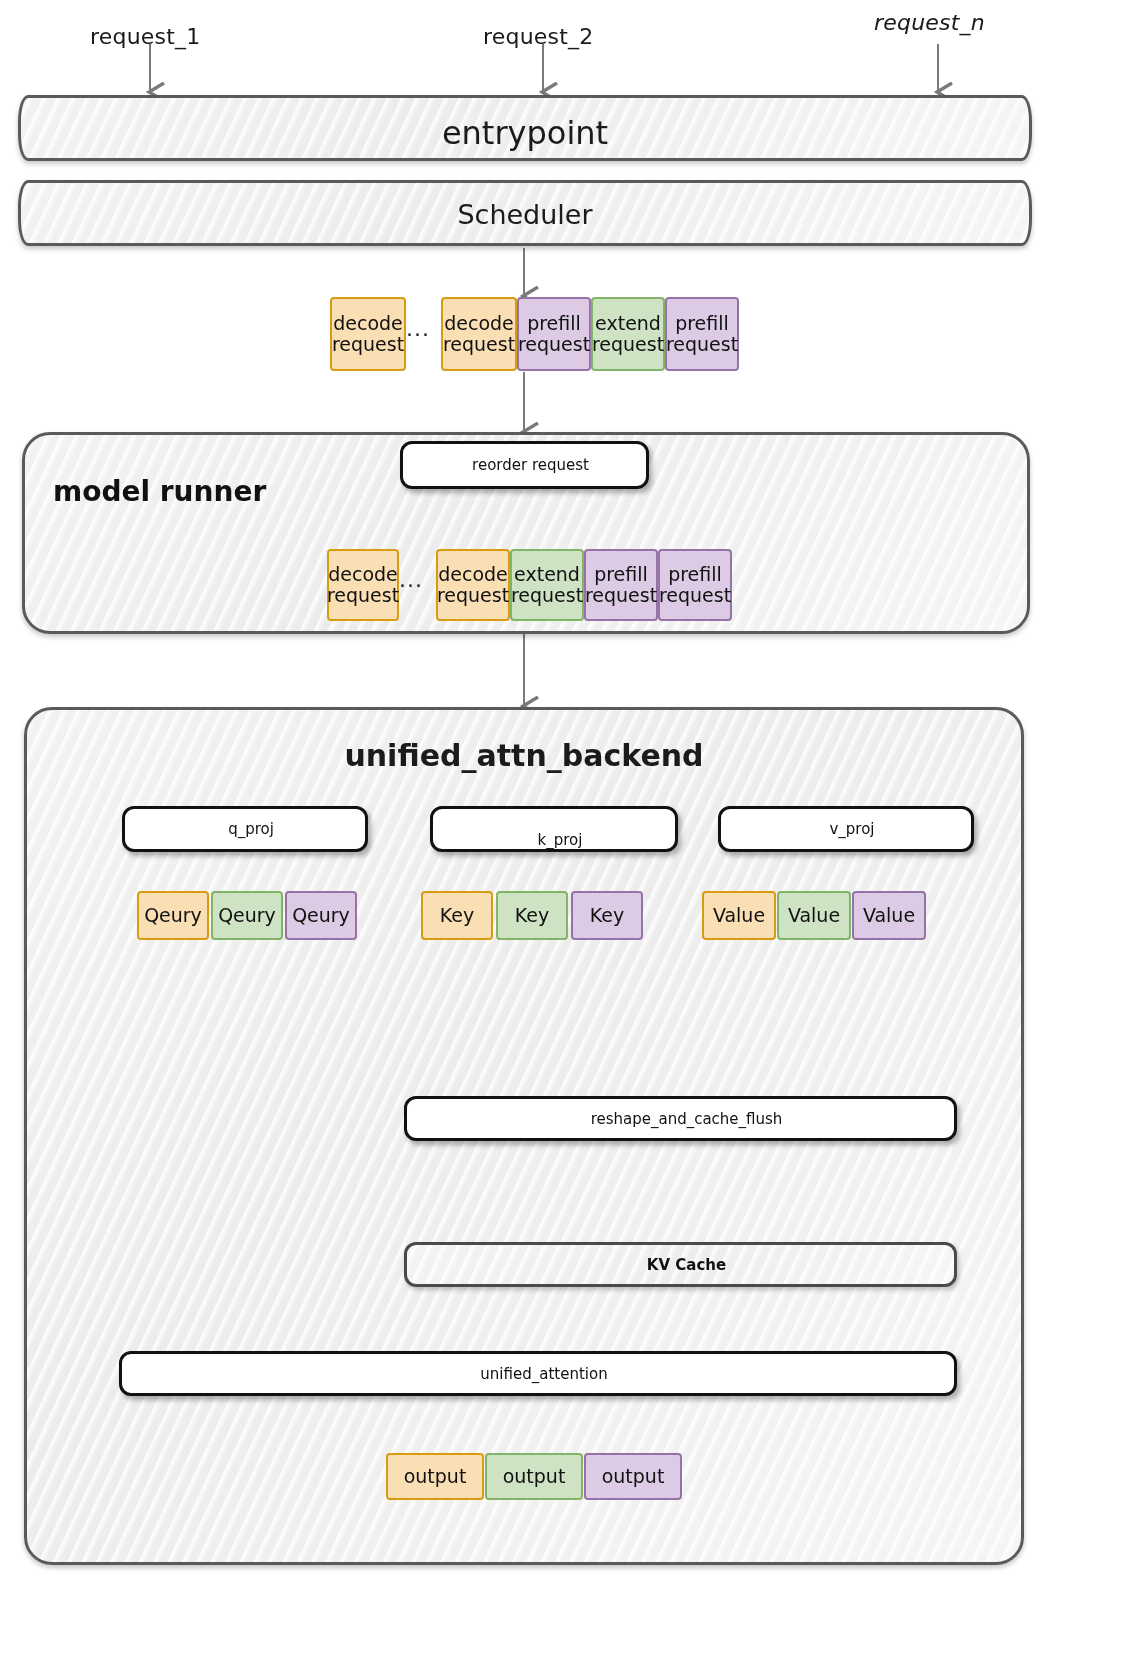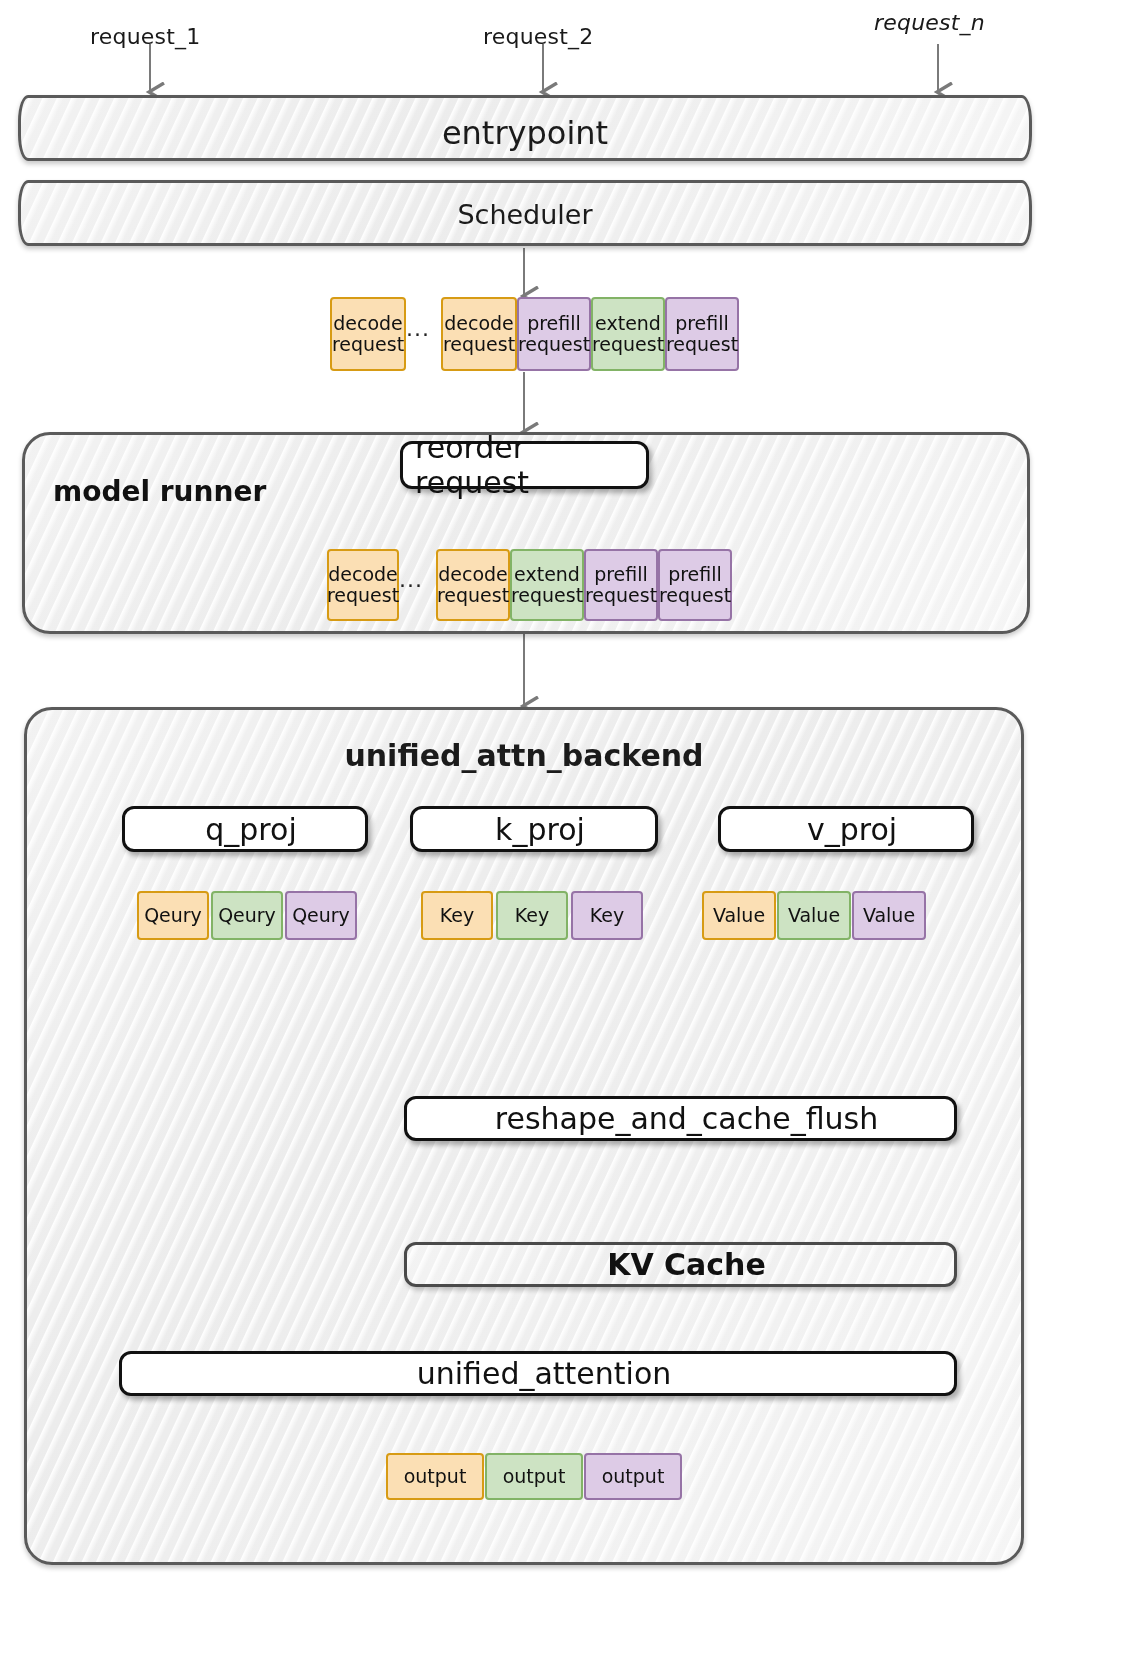--- a/index.html
+++ b/index.html
@@ -52,21 +52,21 @@
   
   .pbox{
     position:absolute;
     box-sizing:border-box;
     background:#ffffff;
     border:3px solid #111;
     border-radius:12px;
     display:flex;
     align-items:center;
     justify-content:center;
-    font-size:30px;
+    font-size:15px;
     color:#111;
     box-shadow:3px 4px 5px rgba(0,0,0,.30);
     padding-left:12px;
   }
   .pbox.kv{
     background:
       repeating-linear-gradient(115deg,
         rgba(255,255,255,0) 0px,
         rgba(255,255,255,0) 6px,
         rgba(255,255,255,.95) 7px,
@@ -222,21 +222,21 @@
     <span>request</span>
   </div>
 
   <div class="band round" style="left:24px;top:707px;width:1000px;height:858px;">
     <div class="band-title" style="top:28px;font-size:30px;font-weight:bold;">unified_attn_backend</div>
   </div>
 
   <div class="pbox" style="left:122px;top:806px;width:246px;height:46px;text-align:right;">
     <span>q_proj</span>
   </div>
-  <div class="pbox" style="left:410px;top:806px;width:248px;height:46px;">
+  <div class="pbox" style="left:430px;top:806px;width:248px;height:46px;align-items:flex-end;">
     <span>k_proj</span>
   </div>
   <div class="pbox" style="left:718px;top:806px;width:256px;height:46px;">
     <span>v_proj</span>
   </div>
 
   <div class="chip orange" style="left:137px;top:891px;width:72px;height:49px;">
     <span>Qeury</span>
   </div>
   <div class="chip green" style="left:211px;top:891px;width:72px;height:49px;">

